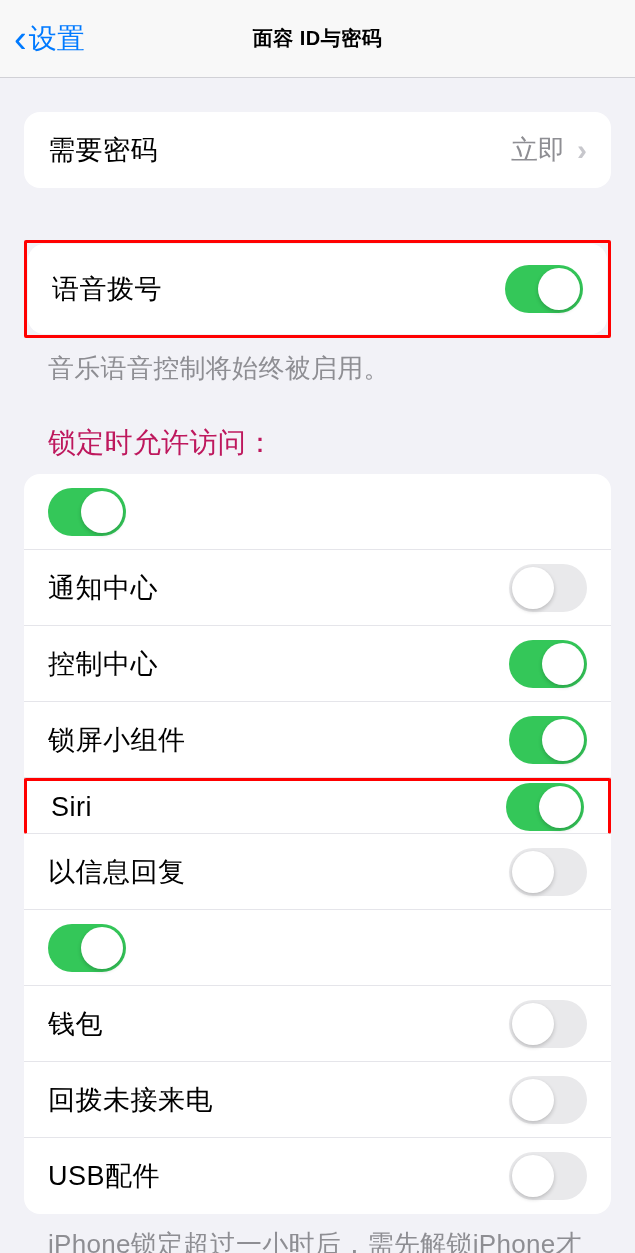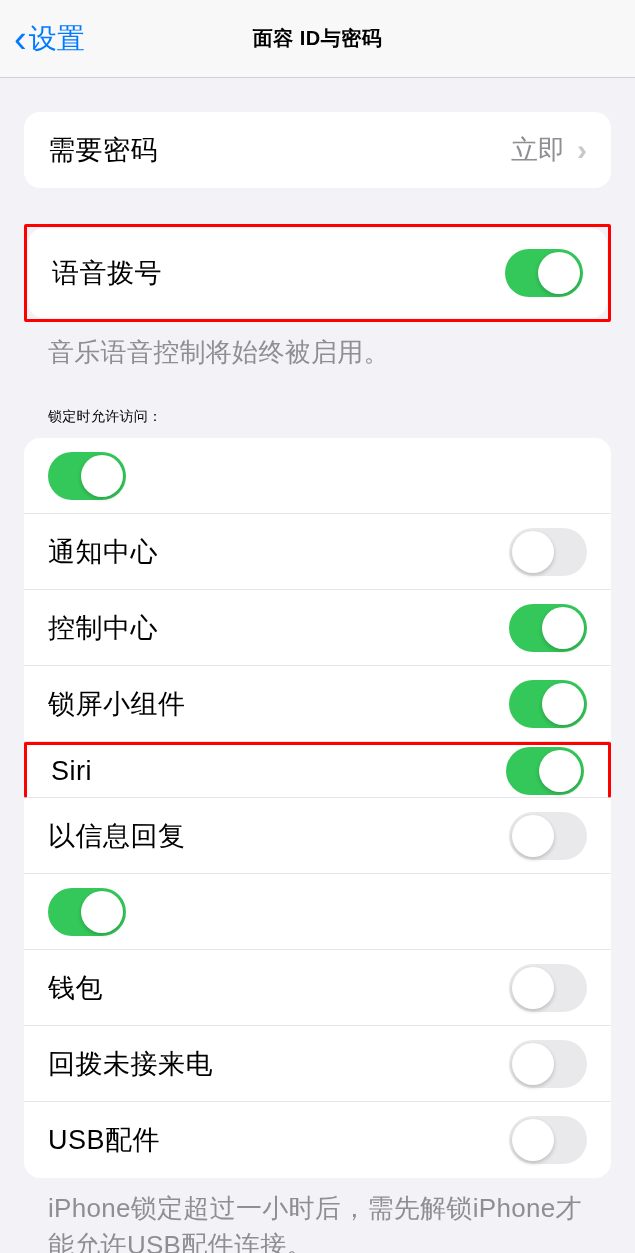--- a/index.html
+++ b/index.html
@@ -117,31 +117,31 @@
       left: 3px;
     }
     .footer-text {
       font-size: 26px;
       color: #8e8e93;
       padding: 12px 24px 0 24px;
       line-height: 1.4;
       letter-spacing: 0.3px;
     }
     .header-text {
-      font-size: 14px;
-      color: #000000;
+      font-size: 28px;
+      color: #be185d;
       padding: 38px 24px 12px 24px;
       letter-spacing: 0.3px;
     }
     .highlight-box {
       border: 3px solid #ff0000;
       border-radius: 2px;
     }
     .highlight-wrapper-1 {
-      margin-top: 36px;
+      margin-top: 52px;
       padding: 1px;
     }
     .highlight-wrapper-1 .section-group {
       margin-top: 0;
     }
     .row-siri {
       height: 56px;
     }
   </style>
 </head>

